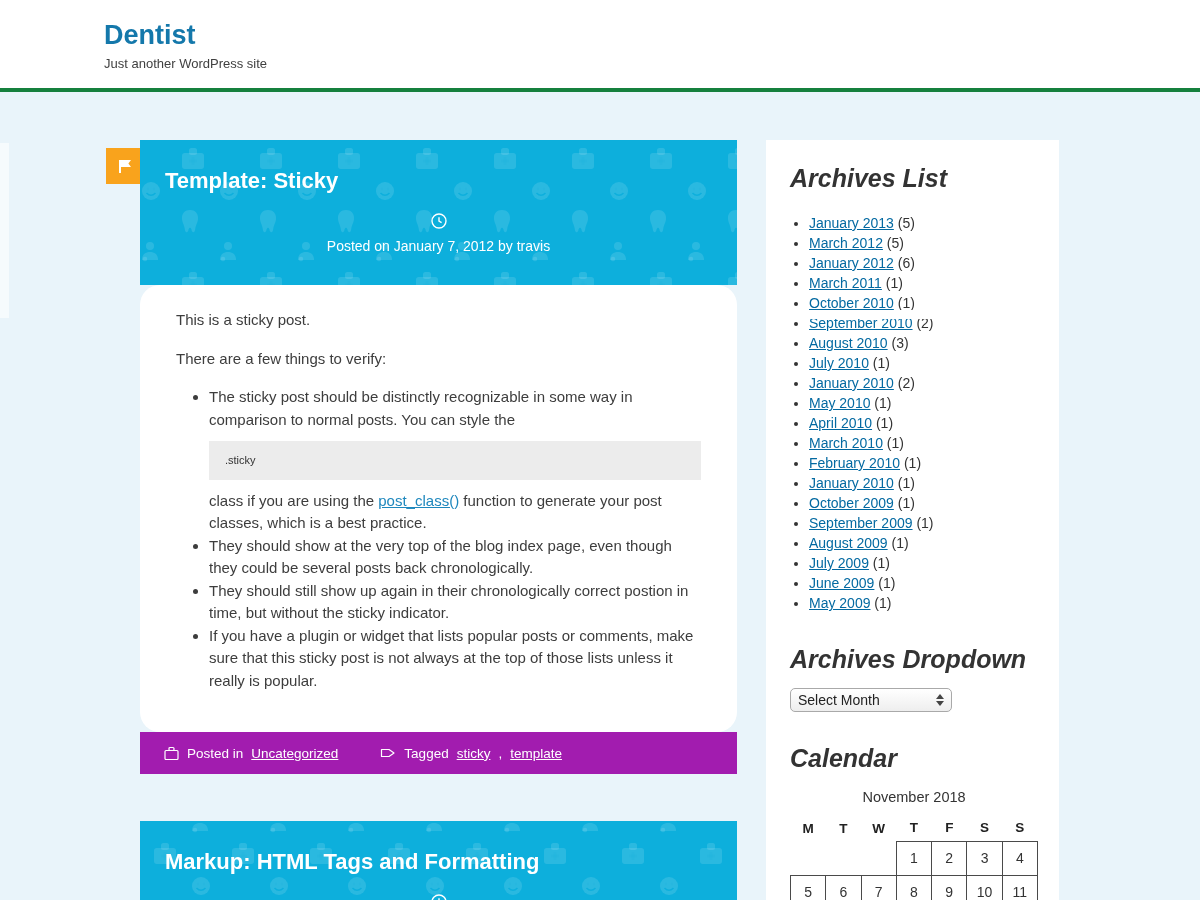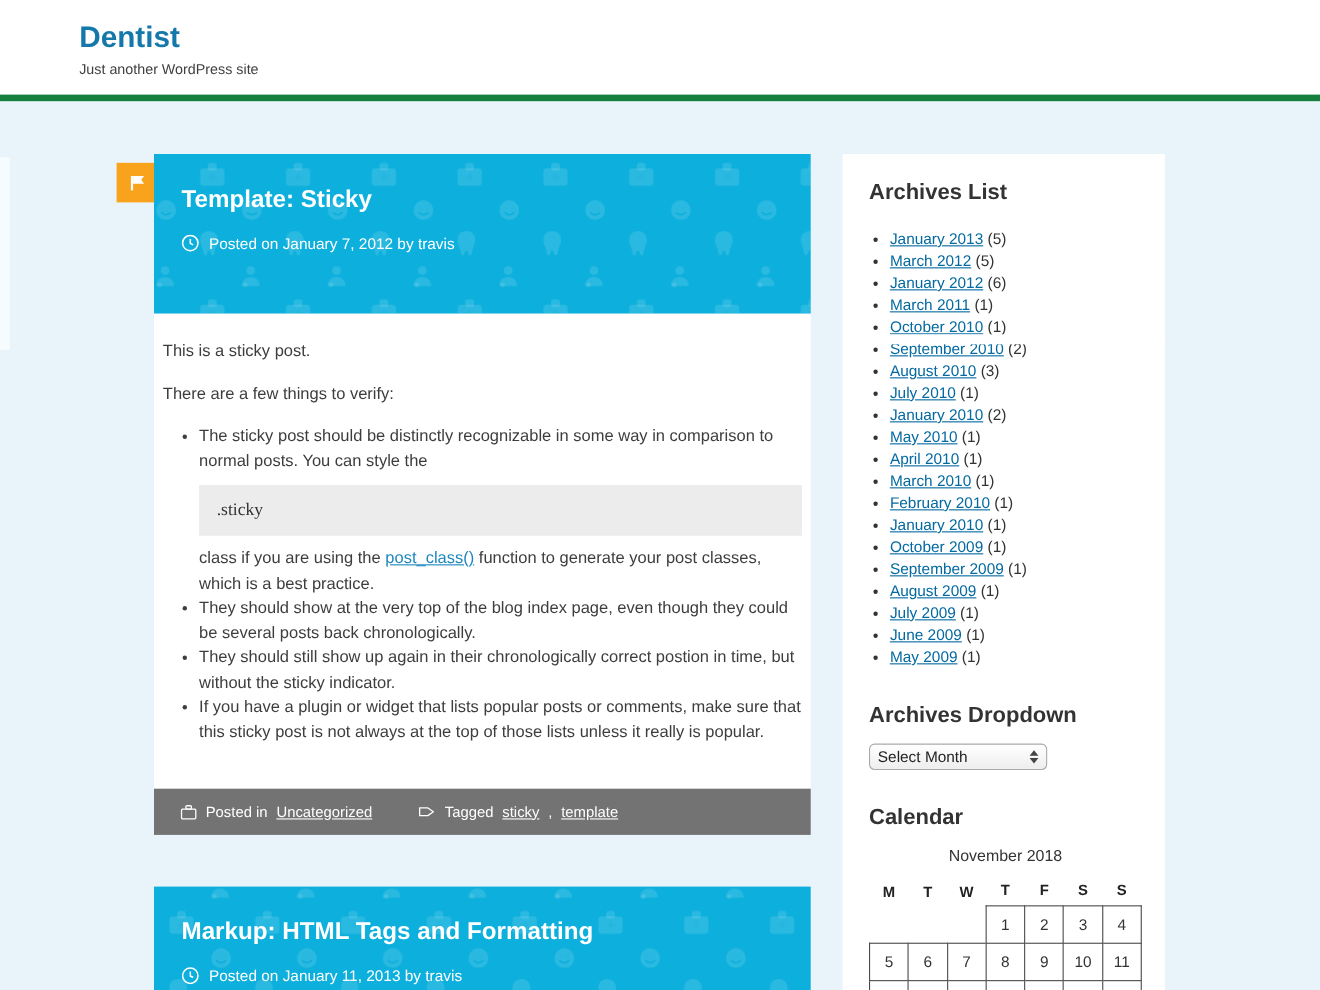--- a/index.html
+++ b/index.html
@@ -1,55 +1,55 @@
 <!DOCTYPE html>
 <html><head>
 <meta charset="utf-8">
 <style>
   * { margin:0; padding:0; box-sizing:border-box; }
   html,body { width:1200px; height:900px; overflow:hidden; }
   body { background:#e9f4fa; font-family:"Liberation Sans", sans-serif; color:#3d3d3d; }
 
   
-  .site-header { background:#fff; height:92px; border-bottom:6px solid #15803d;
-                 display:flex; align-items:center; padding:0 72px; }
+  .site-header { background:#fff; height:92px; border-bottom:4px solid #15803d;
+                 display:flex; align-items:center; padding:0 104px; }
   .branding { width:260px; }
   .site-title { font-size:27px; font-weight:bold; color:#1478ab; line-height:1.1; margin-top:4px; }
   .site-tagline { font-size:13px; color:#404040; margin-top:6px; }
   .main-nav { flex:1; display:flex; justify-content:flex-end; gap:37px; }
   .nav-link { color:#1e86bb; font-size:14.5px; text-decoration:none; cursor:pointer; }
 
   
   .layout { display:flex; padding:48px 141px 0 140px; gap:29px; align-items:flex-start; }
   .content-col { width:597px; flex:0 0 597px; }
   .sidebar { width:293px; flex:0 0 293px; background:#fff; padding:24px; min-height:1200px; position:relative; }
 
   
   .post { position:relative; margin-bottom:47px; }
   .post-banner { position:relative; background:#0dafdc; height:145px; padding:28px 25px 0; overflow:hidden; }
   .banner-pattern { position:absolute; inset:0; width:100%; height:100%; }
   .post-title { position:relative; color:#fff; font-size:22px; font-weight:bold; }
-  .post-meta { position:relative; display:flex; align-items:center; gap:9px; margin-top:19px; color:#fff; font-size:14px; }
+  .post-meta { position:relative; display:flex; align-items:center; gap:9px; margin-top:19px; color:#fff; font-size:14px;flex-direction:column; }
   .clock-icon { width:16px; height:16px; display:block; }
   .sticky-flag { position:absolute; left:-34px; top:8px; width:36px; height:36px; background:#f9a31c;
                  display:flex; align-items:center; justify-content:center; }
-  .post-body { background:#fff; padding:24px 8px 40px; font-size:15px; line-height:1.5; color:#3d3d3d; }
+  .post-body { background:#fff; padding:24px 36px 40px; font-size:15px; line-height:1.5; color:#3d3d3d;border-radius:20px; }
   .post-body p { margin-bottom:16px; }
   .post-body ul { margin:8px 0 0 33px; }
   .post-body li { margin:0; }
-  .code-block { display:block; background:#ececec; font-family:Liberation Serif, serif;
-                font-size:16px; color:#333; padding:11px 16px; margin:10px 0; }
+  .code-block { display:block; background:#ececec; font-family:Liberation Sans, sans-serif;
+                font-size:11px; color:#333; padding:11px 16px; margin:10px 0; }
   .text-link { color:#1d87bd; text-decoration:underline; cursor:pointer; }
-  .post-footer { background:#737373; color:#fff; height:42px; display:flex; align-items:center;
+  .post-footer { background:#a21caf; color:#fff; height:42px; display:flex; align-items:center;
                  gap:42px; padding:0 24px; font-size:13.5px; }
   .meta-group { display:flex; align-items:center; gap:8px; }
   .footer-link { color:#fff; text-decoration:underline; cursor:pointer; }
 
   
-  .widget-title { font-size:20px; font-weight:bold; color:#333; }
+  .widget-title { font-size:25px; font-weight:bold; color:#333;font-style:italic; }
   .archives { list-style:disc; margin:20px 0 0 19px; }
   .archives li { font-size:14px; line-height:20px; color:#333; position:relative; }
   .archives a { color:#0369a1; text-decoration:underline; cursor:pointer; }
   .archives .count { color:#333; }
   .archives li.clipped::after { content:""; position:absolute; left:-40px; right:-24px; top:-3px; height:9px; background:#fff; }
   .widget { margin-top:32px; }
   .select-box { margin-top:14px; width:162px; height:24px; border:1px solid #a9a9a9; border-radius:5px;
                 background:linear-gradient(#ffffff,#eeeeee); display:flex; align-items:center;
                 justify-content:space-between; padding:0 7px; font-size:14px; color:#222; cursor:pointer; }
   .stepper { display:flex; flex-direction:column; gap:2px; }

